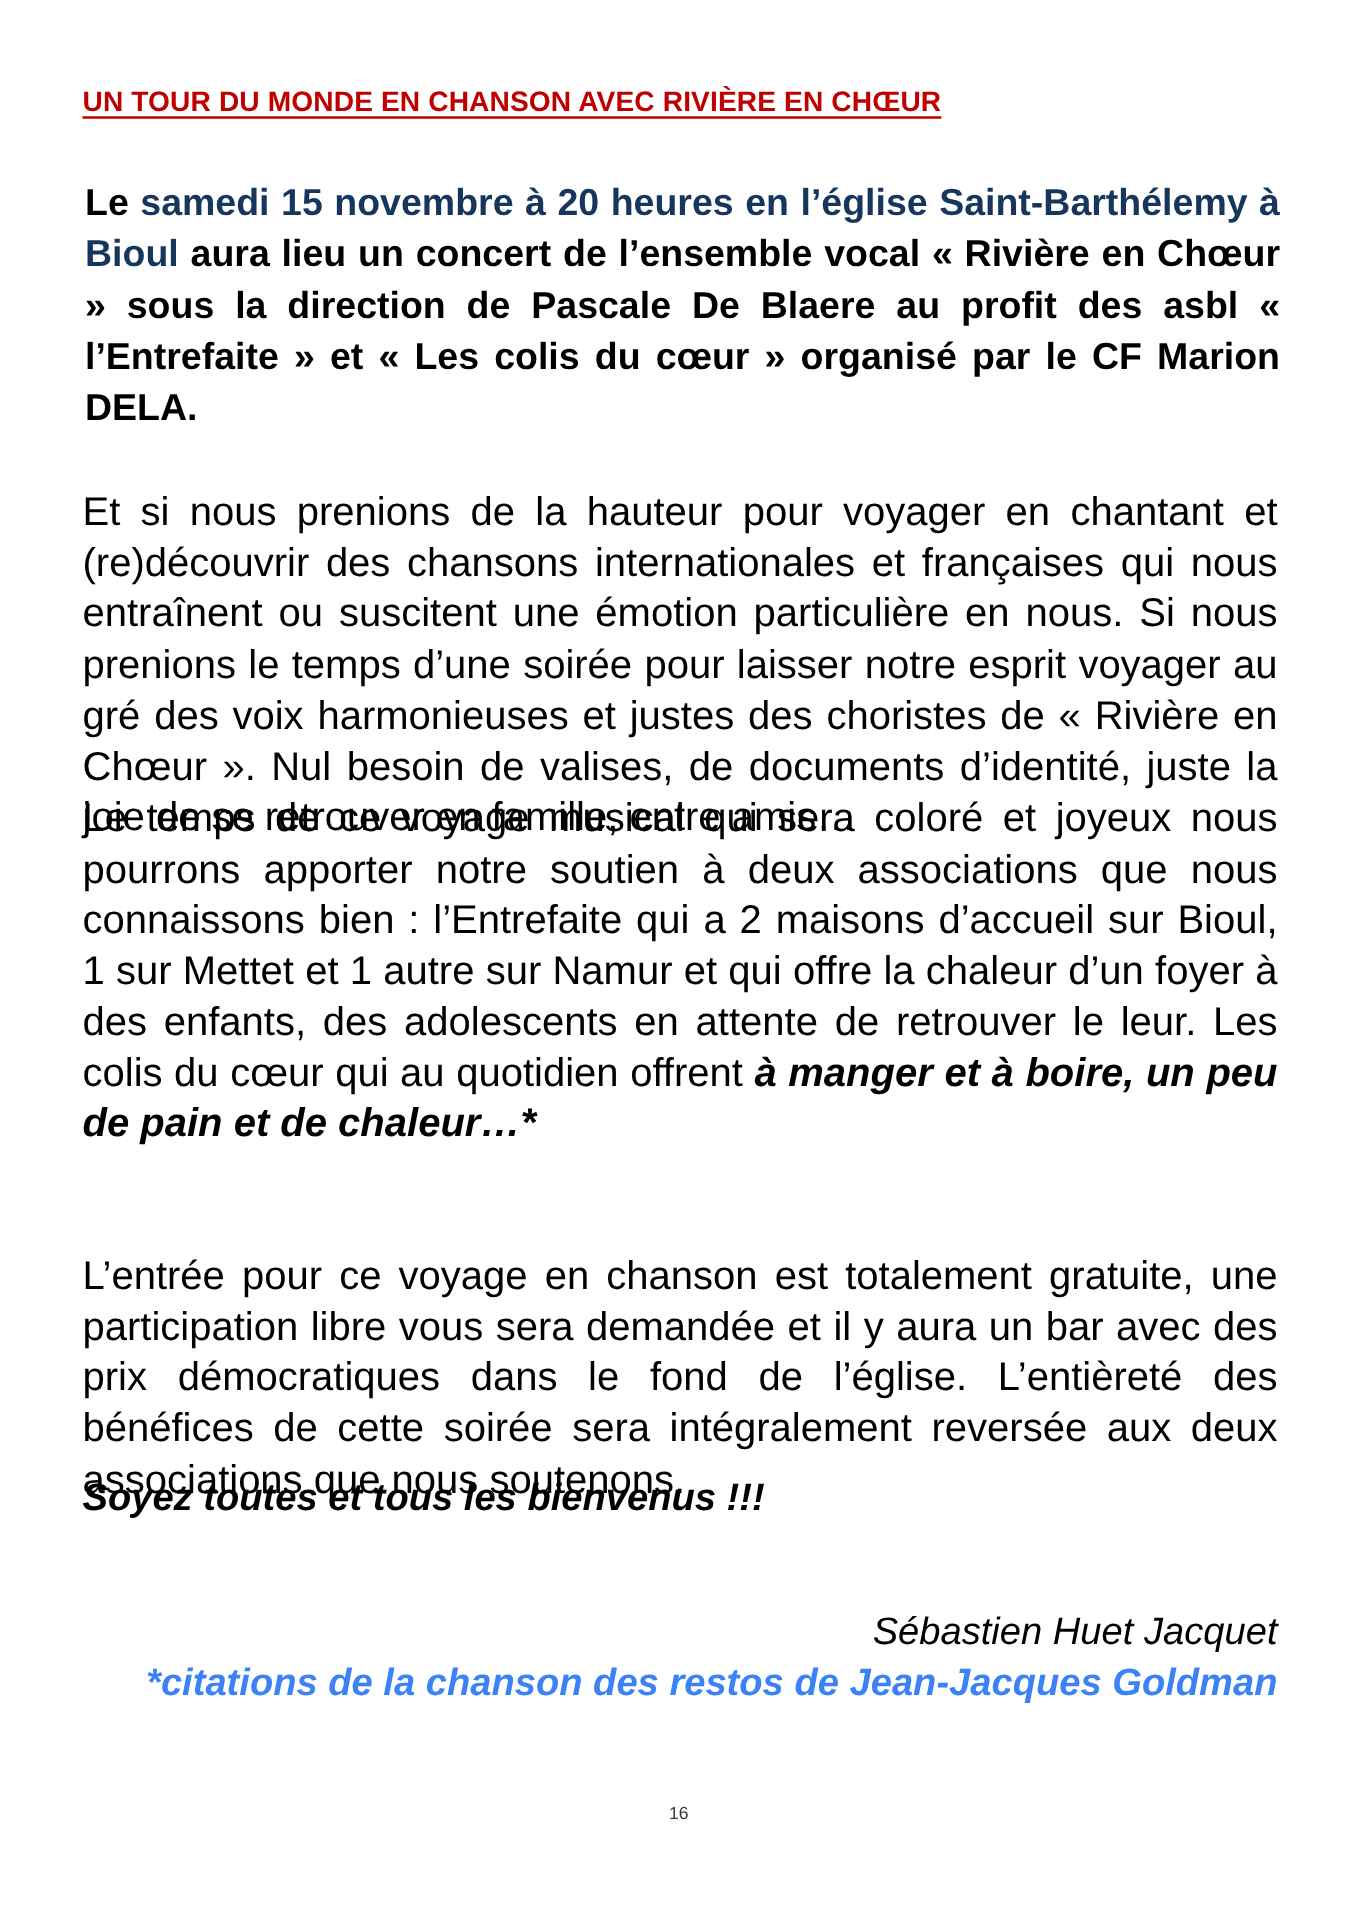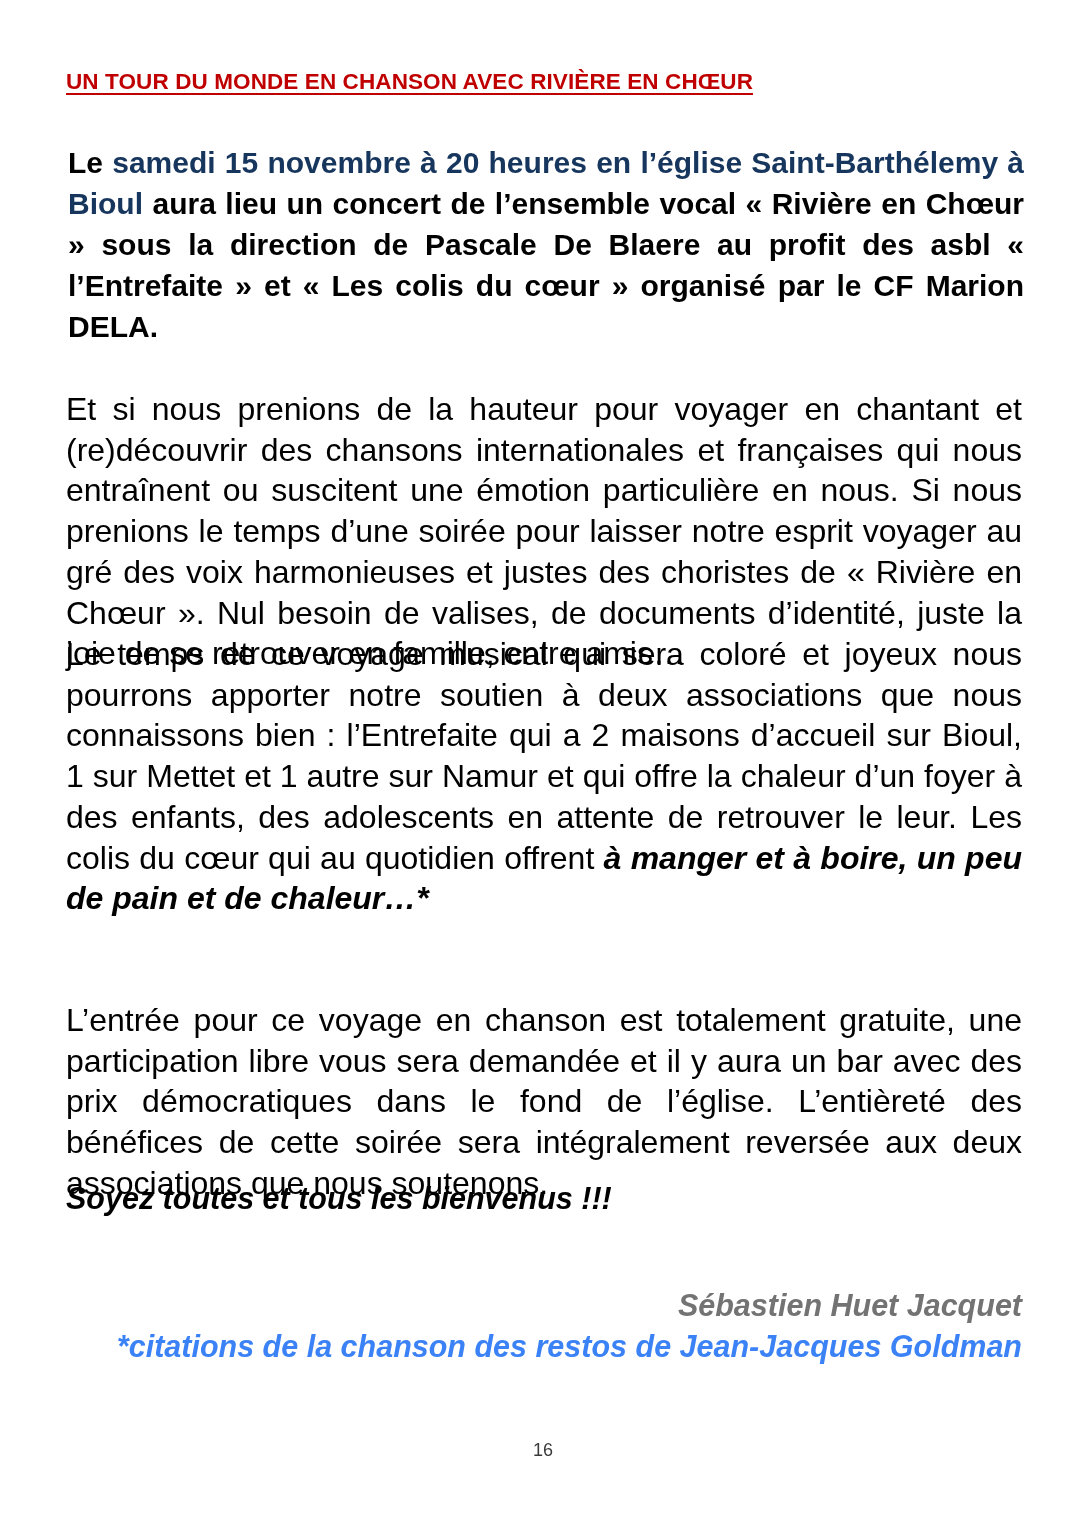--- a/index.html
+++ b/index.html
@@ -109,25 +109,25 @@
   }
 
   
   .sig-name {
     position: absolute;
     left: 0;
     top: 1285px;
     width: 956px;
     margin: 0;
     font-size: 30.5px;
-    font-weight: bold;
+    font-weight: normal;
     font-style: italic;
     line-height: 40.7px;
     text-align: right;
-    color: #737373;
+    color: #000000;
   }
   .sig-credit {
     position: absolute;
     left: 0;
     top: 1326px;
     width: 956px;
     margin: 0;
     font-size: 30.5px;
     font-weight: bold;
     font-style: italic;
@@ -136,21 +136,21 @@
     color: #3b82f6;
   }
 
   
   .page-number {
     position: absolute;
     left: 0;
     top: 1438px;
     width: 1086px;
     margin: 0;
-    font-size: 18px;
+    font-size: 14px;
     font-weight: normal;
     line-height: 24px;
     text-align: center;
     color: #3a3a3a;
   }
 </style>
 </head>
 <body>
 
 <div class="page">

